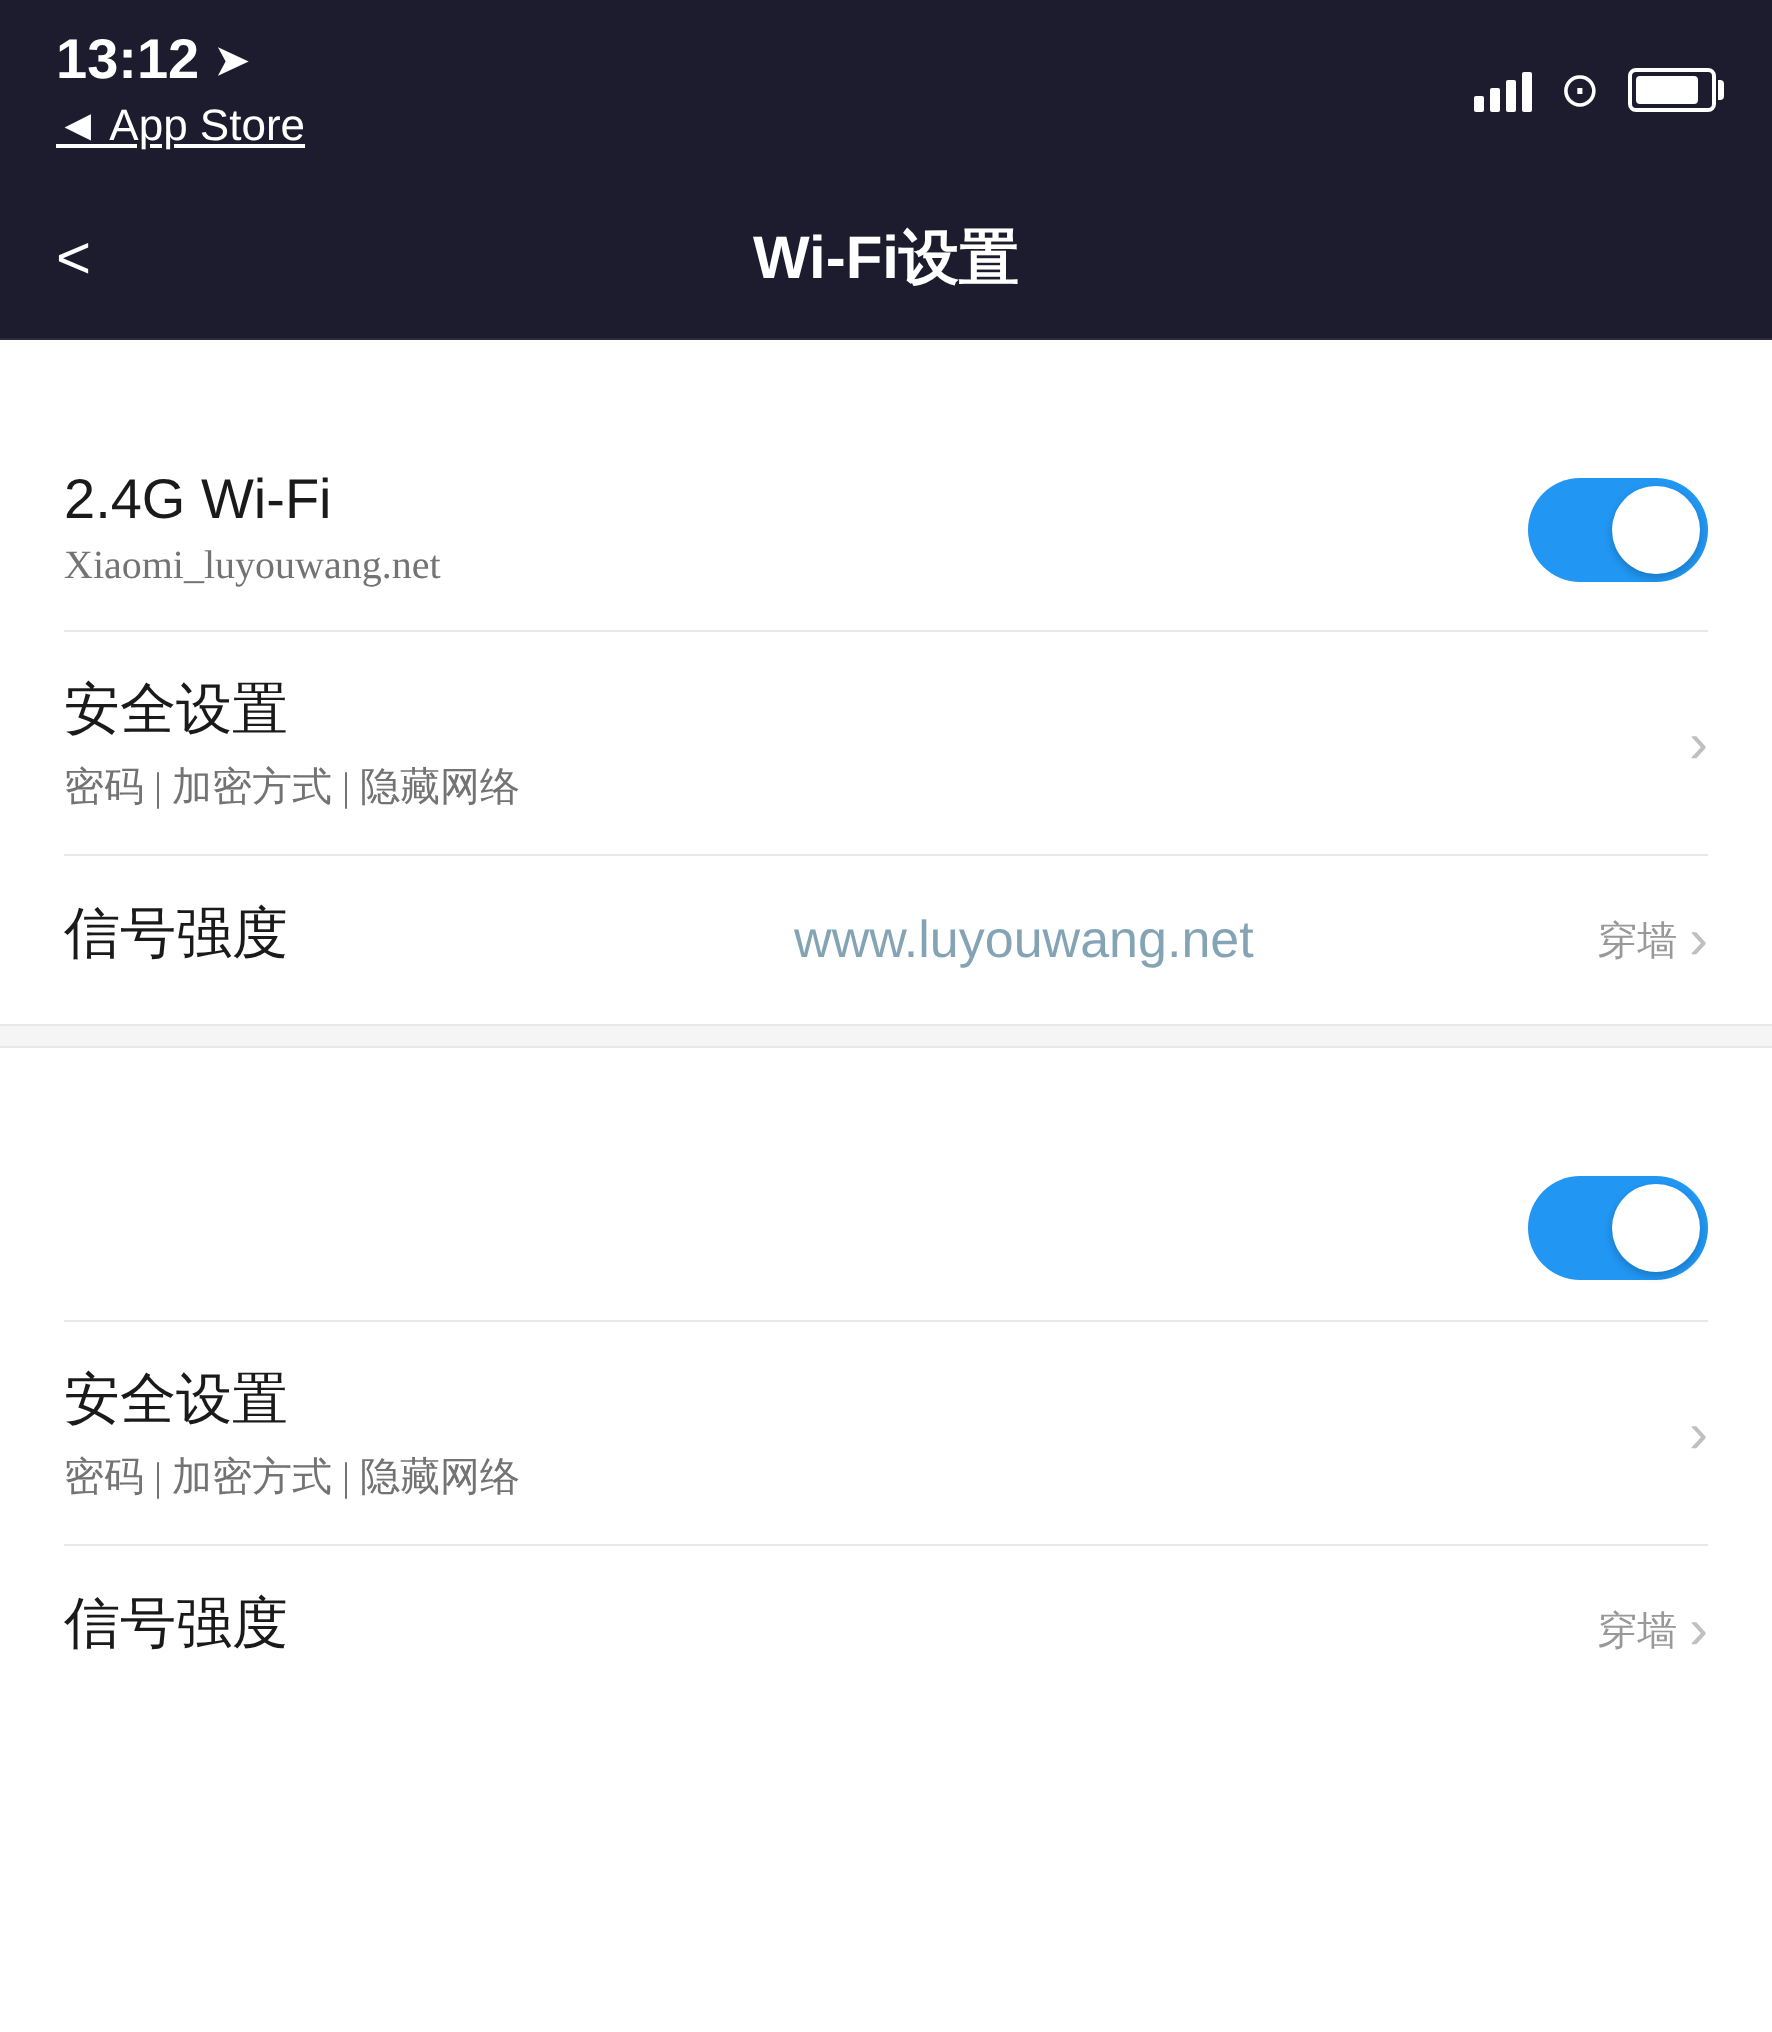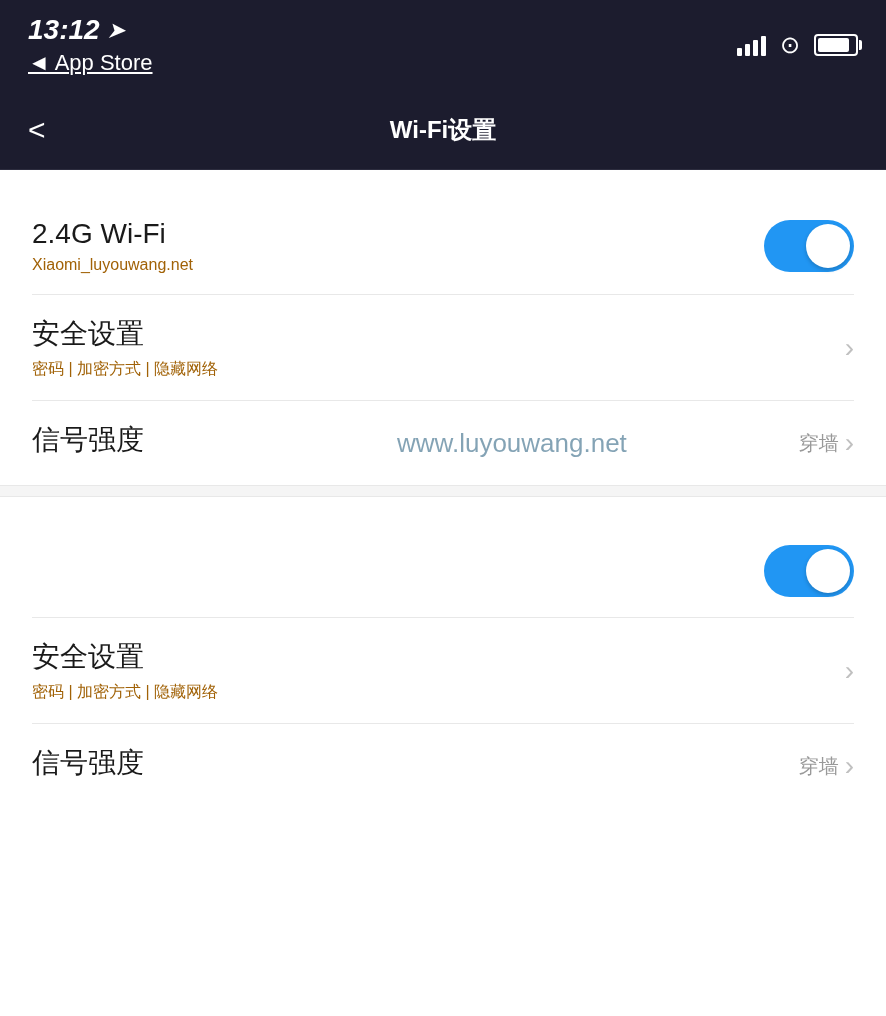--- a/index.html
+++ b/index.html
@@ -31,21 +31,20 @@
       flex-direction: column;
       gap: 4px;
     }
 
     .status-time {
       font-size: 28px;
       font-weight: 600;
       display: flex;
       align-items: center;
       gap: 8px;
-      font-style: italic;
     }
 
     .app-store-back {
       font-size: 22px;
       color: #ffffff;
       display: flex;
       align-items: center;
       gap: 4px;
       text-decoration: underline;
     }
@@ -117,21 +116,21 @@
       position: absolute;
       left: 28px;
       color: #ffffff;
       font-size: 30px;
       cursor: pointer;
       font-weight: 300;
     }
 
     .nav-title {
       color: #ffffff;
-      font-size: 24px;
+      font-size: 30px;
       font-weight: 600;
     }
 
     .content {
       background: #ffffff;
       flex: 1;
     }
 
     .section {
       padding: 28px 32px 0 32px;
@@ -156,22 +155,23 @@
     }
 
     .item-title {
       font-size: 28px;
       font-weight: 500;
       color: #1a1a1a;
       margin-bottom: 6px;
     }
 
     .item-subtitle {
-      font-size: 16px;
-      color: #a16207;
+      font-size: 20px;
+      color: #737373;
+      font-family: Liberation Serif, serif;
     }
 
     .item-right {
       display: flex;
       align-items: center;
       gap: 8px;
     }
 
     .toggle {
       width: 90px;
@@ -225,20 +225,21 @@
     .divider-section {
       height: 12px;
       background: #f5f5f5;
       border-top: 1px solid #e8e8e8;
       border-bottom: 1px solid #e8e8e8;
     }
 
     .section-block {
       position: relative;
       overflow: hidden;
+      margin-top: 16px;
     }
   </style>
 </head>
 <body>
 
 <div class="status-bar">
   <div class="status-bar-left">
     <div class="status-time">
       <span>13:12</span>
       <span style="font-size:20px;">➤</span>

